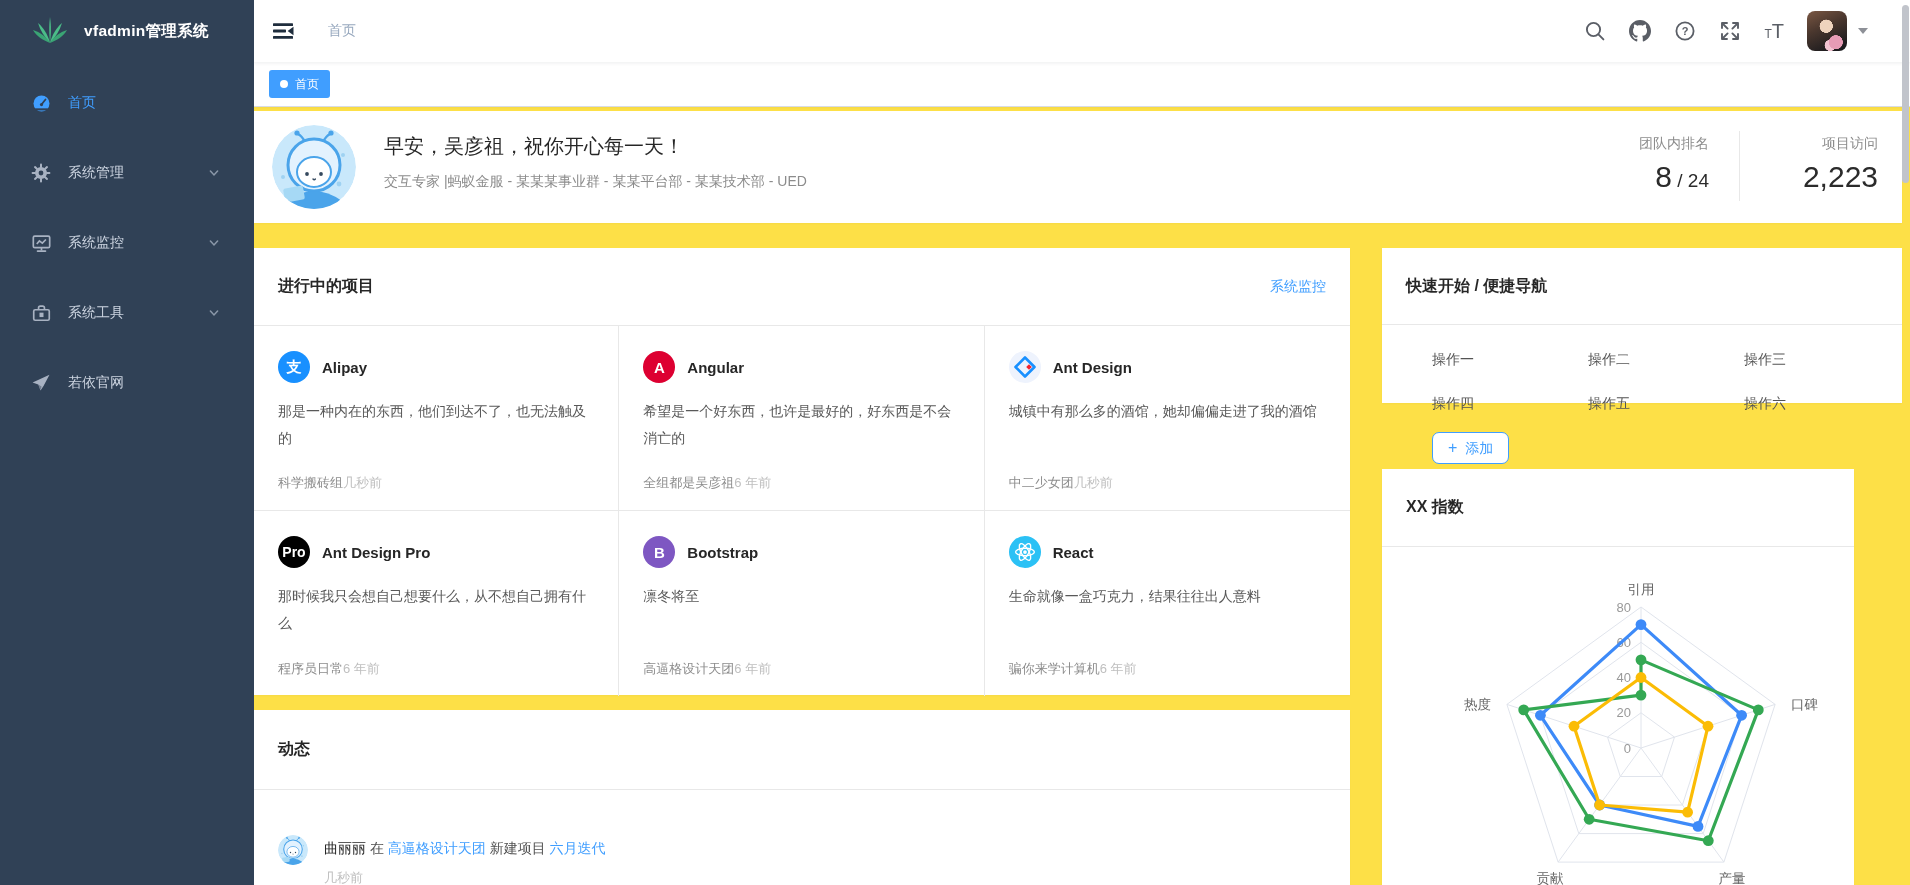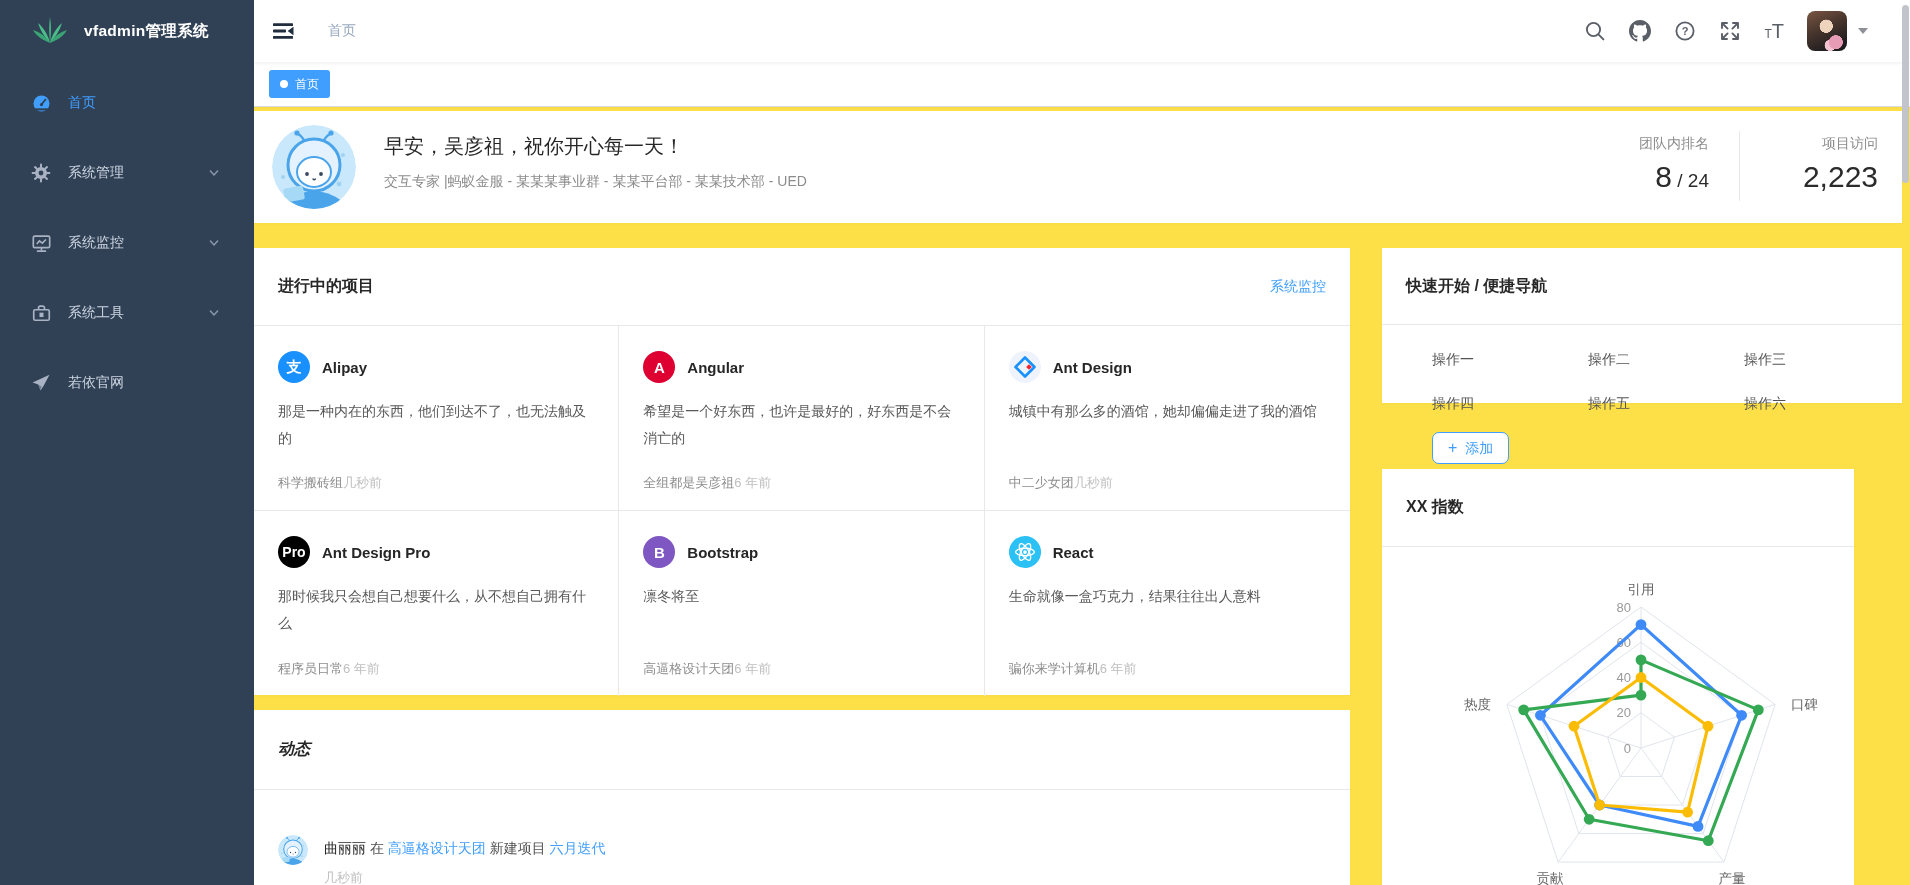--- a/index.html
+++ b/index.html
@@ -65,21 +65,21 @@
   .pc-head{display:flex;align-items:center;gap:12px;}
   .pc-logo{width:32px;height:32px;border-radius:50%;display:flex;align-items:center;justify-content:center;
            color:#fff;font-weight:bold;flex:none;}
   .pc-name{font-size:15px;font-weight:600;color:#262626;}
   .pc-desc{margin-top:15px;font-size:14px;line-height:27px;color:#595959;height:54px;overflow:hidden;}
   .pc-foot{position:absolute;left:24px;right:24px;bottom:18px;display:flex;font-size:13px;}
   .pc-group{color:#8c8c8c;cursor:pointer;}
   .pc-time{color:#bfbfbf;}
   
   .activity{left:0;top:604px;width:1096px;height:281px;overflow:hidden;}
-  .activity .card-header{height:79px;border-bottom:1px solid #e8e8e8;font-style:italic;}
+  .activity .card-header{height:79px;border-bottom:1px solid #e8e8e8;}
   .feed{padding:45px 24px 0;}
   .feed-row{display:flex;}
   .feed-avatar{width:30px;height:30px;flex:none;}
   .feed-body{margin-left:16px;padding-top:3px;}
   .feed-line{font-size:14px;color:#515151;line-height:20px;}
   .feed-line .name{color:#262626;}
   .feed-line .link{color:#409eff;cursor:pointer;}
   .feed-time{margin-top:11px;font-size:13px;color:#bfbfbf;}
   
   .quicknav{left:1128px;top:142px;width:520px;height:155px;}

